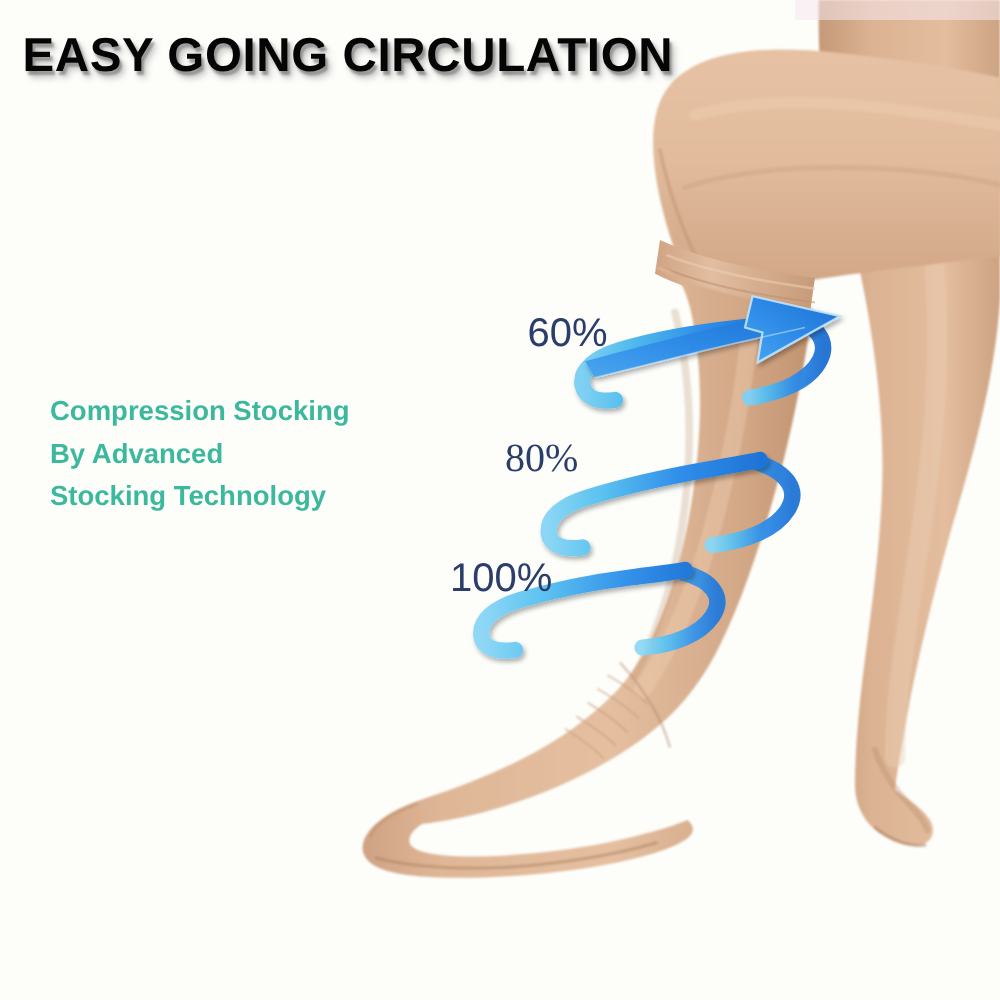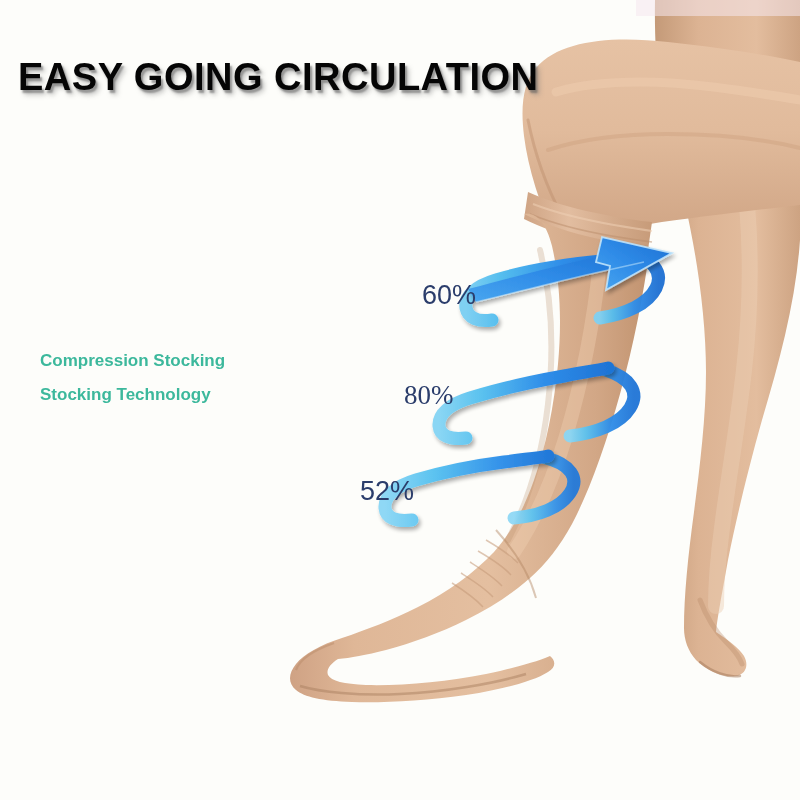--- a/index.html
+++ b/index.html
@@ -22,21 +22,20 @@
     width: 800px;
     height: 800px;
     display: block;
   }
   .txt-layer {
     position: absolute;
     inset: 0;
     width: 800px;
     height: 748px;
     pointer-events: none;
-    margin-top: 32px;
   }
   .txt-layer > * { pointer-events: auto; }
 
   #headline {
     position: absolute;
     left: 18px;
     top: 24px;
     font-family: "Liberation Sans", sans-serif;
     font-weight: bold;
     font-size: 38px;
@@ -47,32 +46,32 @@
        2px 3px 2px rgba(90,90,90,0.55),
        4px 5px 5px rgba(120,120,120,0.40);
   }
 
   #tagline {
     position: absolute;
     left: 40px;
     top: 312px;
     font-family: "Liberation Sans", sans-serif;
     font-weight: bold;
-    font-size: 17px;
+    font-size: 22px;
     line-height: 34px;
     color: #3cb89c;
     white-space: nowrap;
   }
   #tagline .line { display: block; }
 
   .pct {
     position: absolute;
     font-family: "Liberation Sans", sans-serif;
     font-weight: normal;
-    font-size: 27px;
+    font-size: 32px;
     color: #2b3d6b;
     white-space: nowrap;
   }
   #pct-60  { left: 422px; top: 248px; }
   #pct-80  { left: 404px; top: 348px; font-family: Liberation Serif, serif; }
   #pct-100 { left: 360px; top: 444px; }
 </style>
 </head>
 <body>
 
@@ -293,23 +292,24 @@
       <rect x="636" y="0" width="164" height="16" fill="#f6e7ee" opacity="0.55"></rect>
     </g>
   </svg>
 
   <div class="txt-layer">
 
     <div id="headline">EASY GOING CIRCULATION</div>
 
     <div id="tagline">
       <span class="line">Compression Stocking</span>
+      <span class="line">By Advanced</span>
       <span class="line">Stocking Technology</span>
     </div>
 
     <div class="pct" id="pct-60">60%</div>
 
     <div class="pct" id="pct-80">80%</div>
 
-    <div class="pct" id="pct-100">52%</div>
+    <div class="pct" id="pct-100">100%</div>
 
   </div>
 </div>
 
 </body></html>

